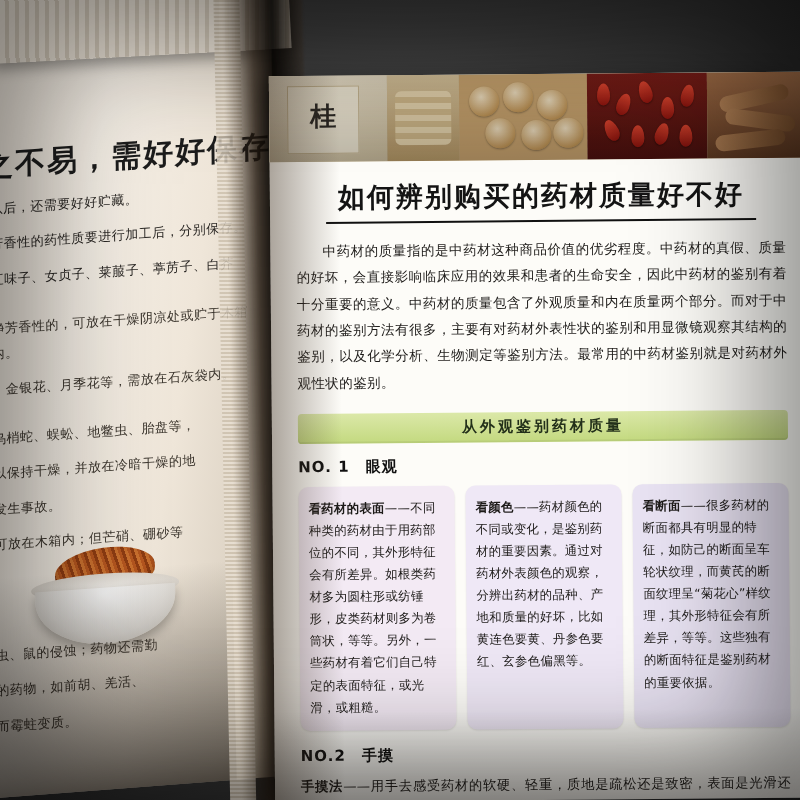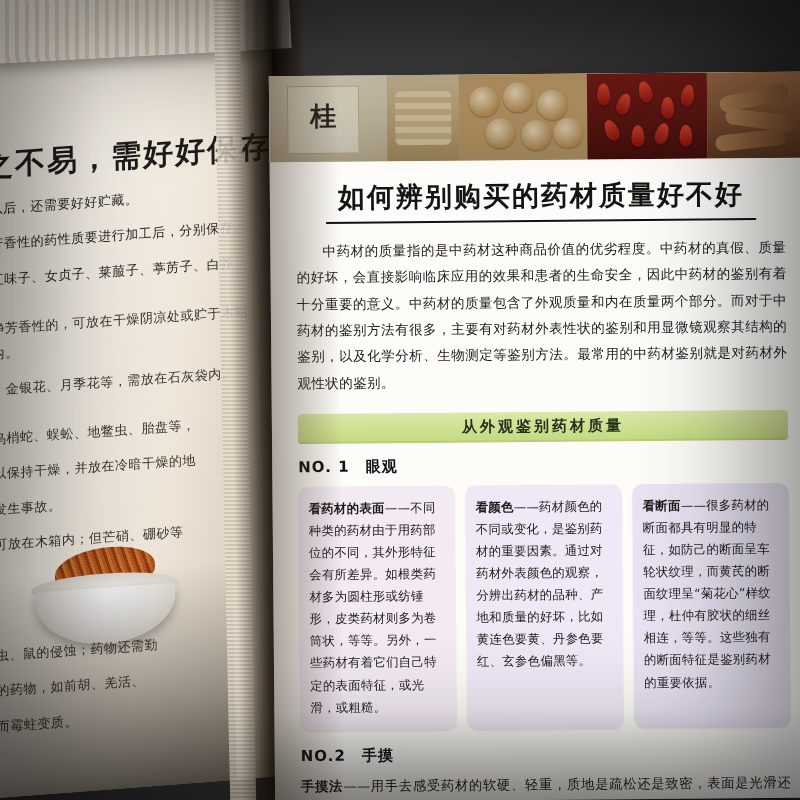--- a/index.html
+++ b/index.html
@@ -252,21 +252,21 @@
       <div class="no-head">NO. 1　眼观</div>
 
       <div class="cards">
         <div class="card c1">
           <b>看药材的表面</b><span>——不同种类的药材由于用药部位的不同，其外形特征会有所差异。如根类药材多为圆柱形或纺锤形，皮类药材则多为卷筒状，等等。另外，一些药材有着它们自己特定的表面特征，或光滑，或粗糙。</span>
         </div>
         <div class="card c2">
           <b>看颜色</b><span>——药材颜色的不同或变化，是鉴别药材的重要因素。通过对药材外表颜色的观察，分辨出药材的品种、产地和质量的好坏，比如黄连色要黄、丹参色要红、玄参色偏黑等。</span>
         </div>
         <div class="card c3">
-          <b>看断面</b><span>——很多药材的断面都具有明显的特征，如防己的断面呈车轮状纹理，而黄芪的断面纹理呈“菊花心”样纹理，杜仲有胶状的细丝相连，等等。这些独有的断面特征是鉴别药材的重要依据。</span>
+          <b>看断面</b><span>——很多药材的断面都具有明显的特征，如防己的断面呈车轮状纹理，而黄芪的断面纹理呈“菊花心”样纹理，其外形特征会有所差异，等等。这些独有的断面特征是鉴别药材的重要依据。</span>
         </div>
       </div>
 
       <div class="no-head2">NO.2　手摸</div>
 
       <div class="para">
         <b>手摸法</b><span>——用手去感受药材的软硬、轻重，质地是疏松还是致密，表面是光滑还是黏腻，细致还是粗糙，以此鉴别药材的好坏。如盐附子质软，而黑附子则质地坚硬。</span>
       </div>
 
     </div>

